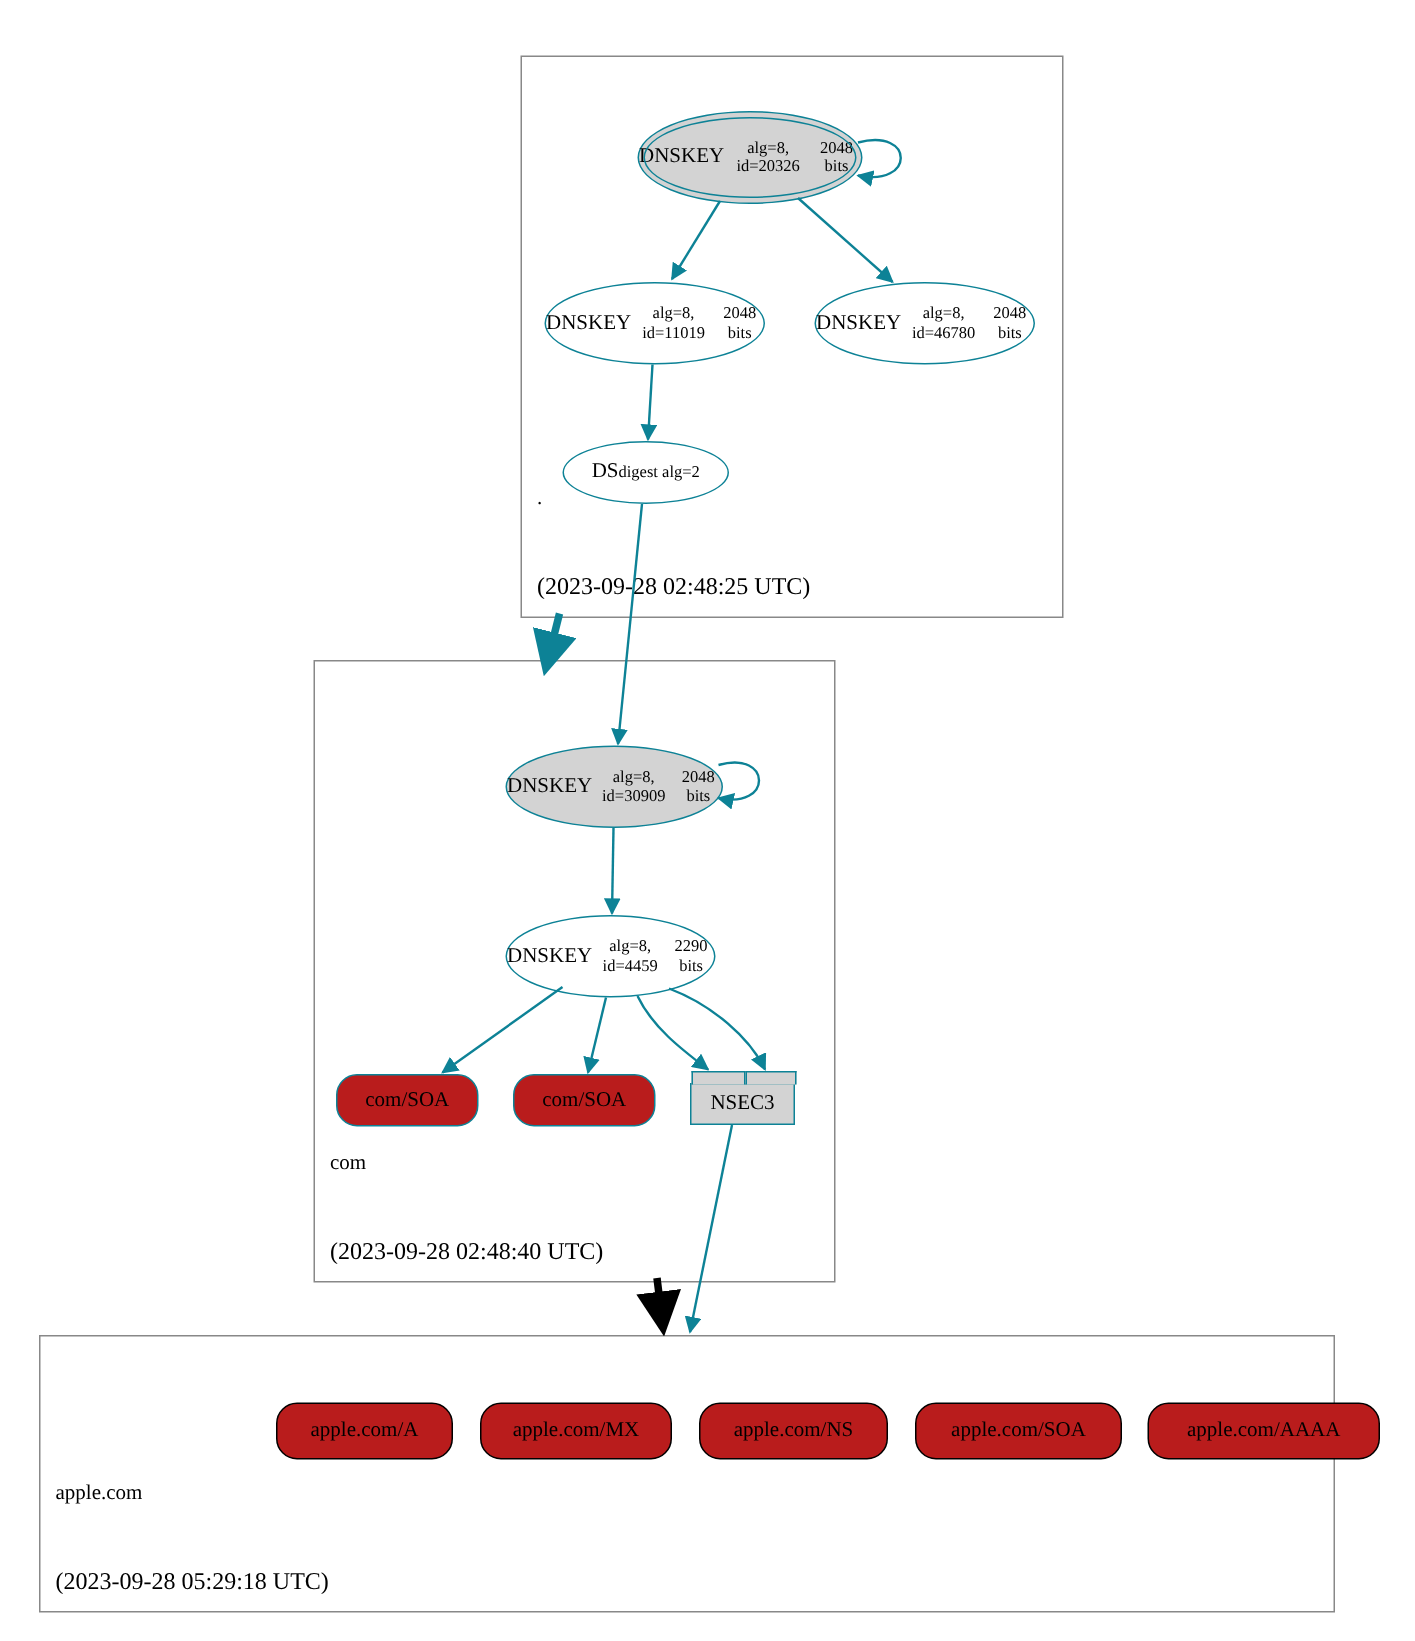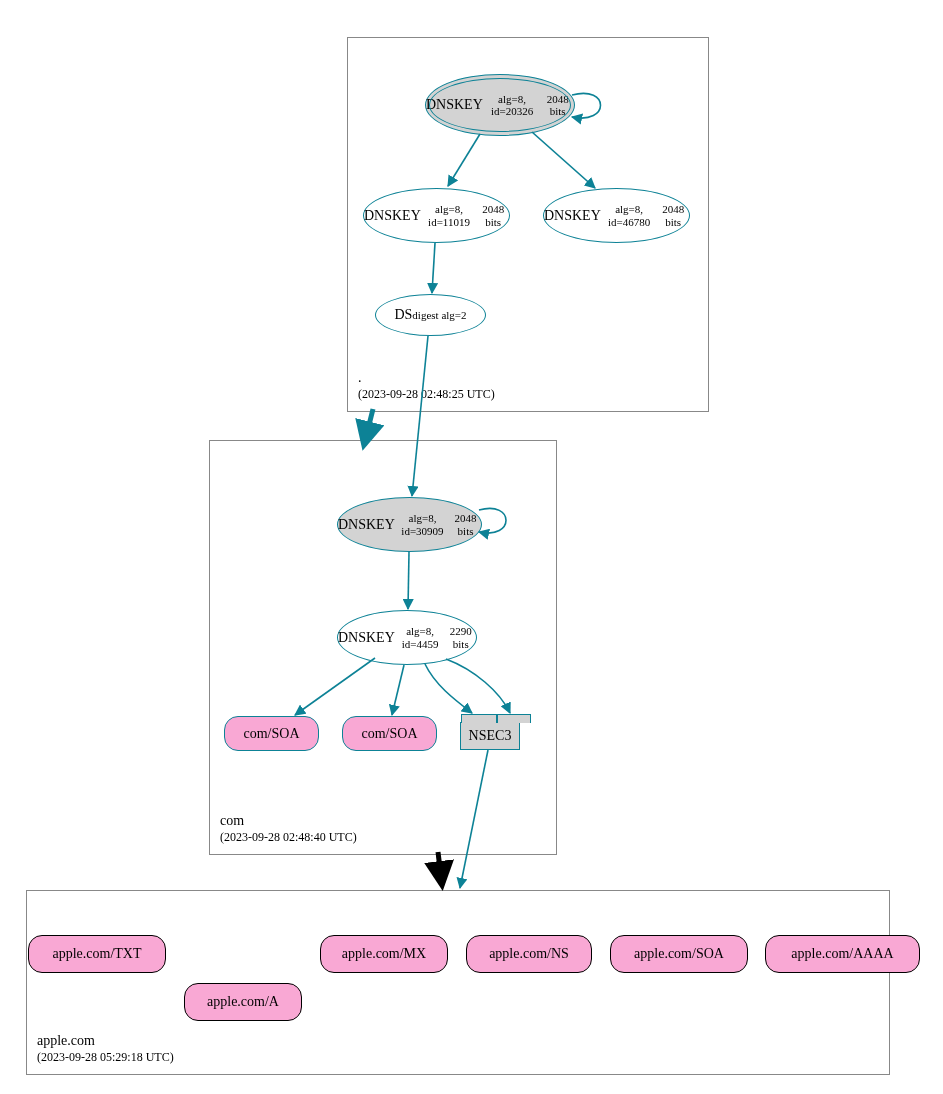--- a/index.html
+++ b/index.html
@@ -20,21 +20,22 @@
     box-sizing: border-box;
   }
   .zone-label {
     position: absolute;
     left: 10px;
     bottom: 8px;
     font-size: 14px;
     line-height: 1.3;
   }
   .zone-label .ts {
-    font-size: 12px;
+    font-size: 16px;
+    margin-top: 40px;
   }
   .node {
     position: absolute;
     display: flex;
     align-items: center;
     justify-content: center;
     text-align: center;
     font-size: 14px;
     line-height: 1.1;
     box-sizing: border-box;
@@ -54,21 +55,21 @@
     border: 1.7px solid #0d8296;
     border-radius: 50%;
     pointer-events: none;
   }
   .ellipse.filled {
     background: #d3d3d3;
   }
   .rrect {
     border: 1.7px solid #0d8296;
     border-radius: 14px;
-    background: #f9a8d4;
+    background: #b91c1c;
     font-size: 14px;
   }
   .rrect.black {
     border: 1.5px solid #000;
   }
   .nsec3 {
     border: 1.7px solid #0d8296;
     background: #d3d3d3;
     font-size: 14px;
   }
@@ -152,30 +153,27 @@
     <div class="sub">2290 bits</div>
   </div>
 
   <div class="node rrect" style="left:214px; top:706px; width:95px; height:35px;">
     <span>com/SOA</span>
   </div>
   <div class="node rrect" style="left:332px; top:706px; width:95px; height:35px;">
     <span>com/SOA</span>
   </div>
 
-  <div class="node nsec3" style="left:450px; top:712px; width:60px; height:28px;">
+  <div class="node nsec3" style="left:450px; top:712px; width:70px; height:28px;">
     <div class="nsec3-tab" style="width:36px;"></div>
     <div class="nsec3-tab" style="left:36px; width:34px;"></div>
     <span>NSEC3</span>
   </div>
 
-  <div class="node rrect black" style="left:18px; top:925px; width:138px; height:38px;">
-    <span>apple.com/TXT</span>
-  </div>
-  <div class="node rrect black" style="left:174px; top:925px; width:118px; height:38px;margin-top:48px;">
+  <div class="node rrect black" style="left:174px; top:925px; width:118px; height:38px;">
     <span>apple.com/A</span>
   </div>
   <div class="node rrect black" style="left:310px; top:925px; width:128px; height:38px;">
     <span>apple.com/MX</span>
   </div>
   <div class="node rrect black" style="left:456px; top:925px; width:126px; height:38px;">
     <span>apple.com/NS</span>
   </div>
   <div class="node rrect black" style="left:600px; top:925px; width:138px; height:38px;">
     <span>apple.com/SOA</span>

